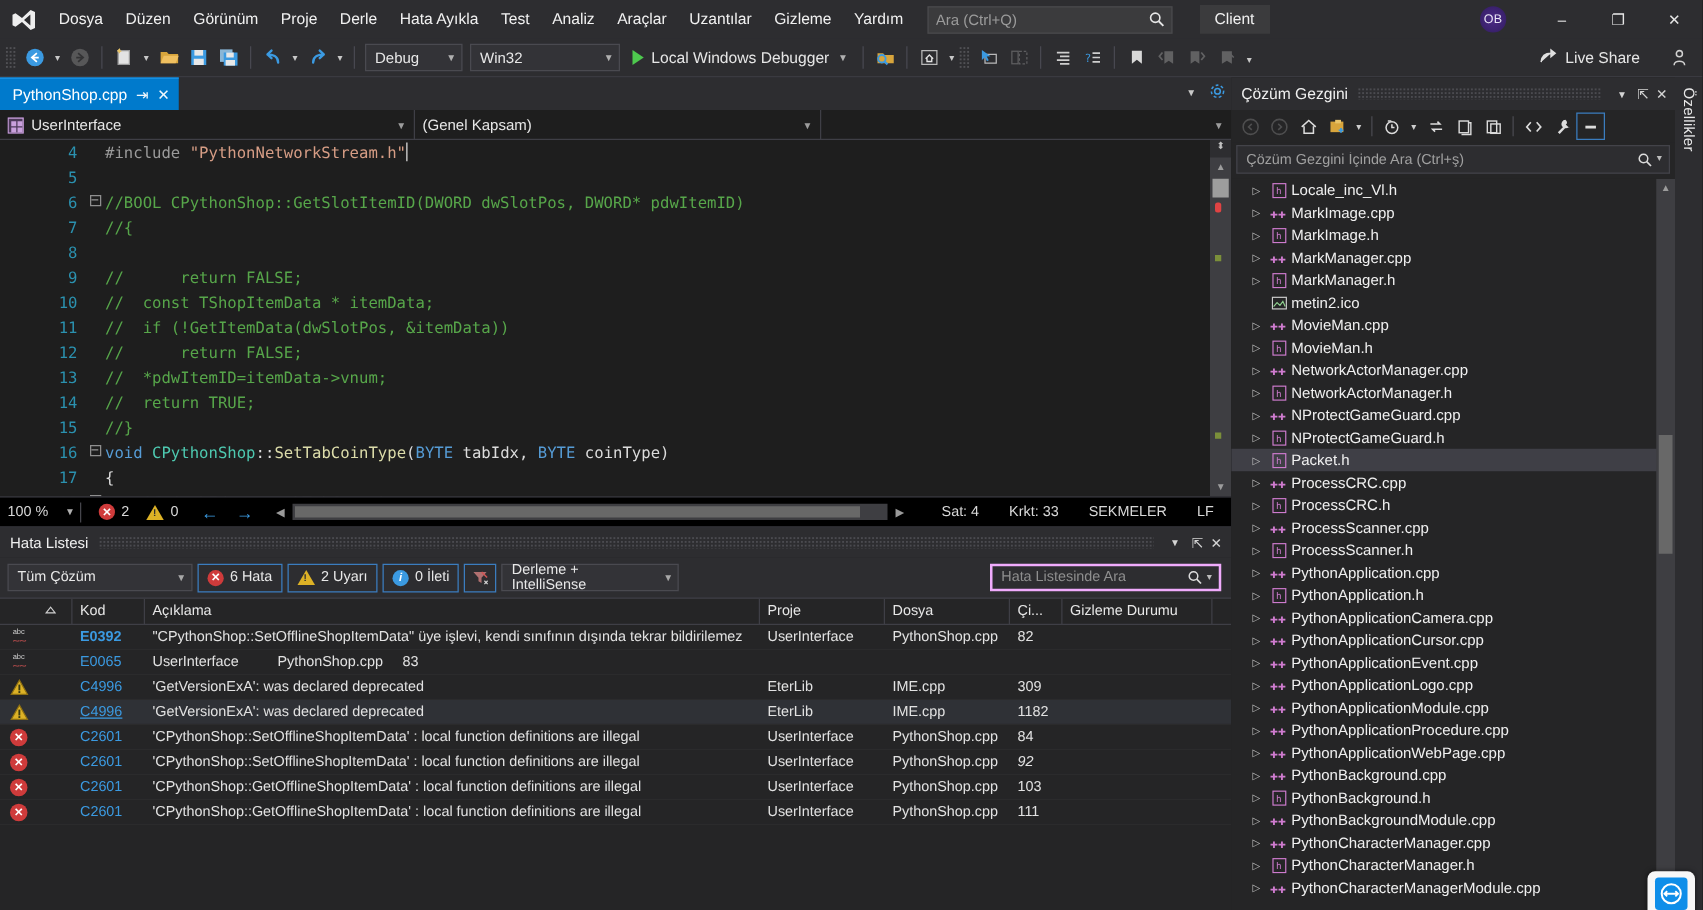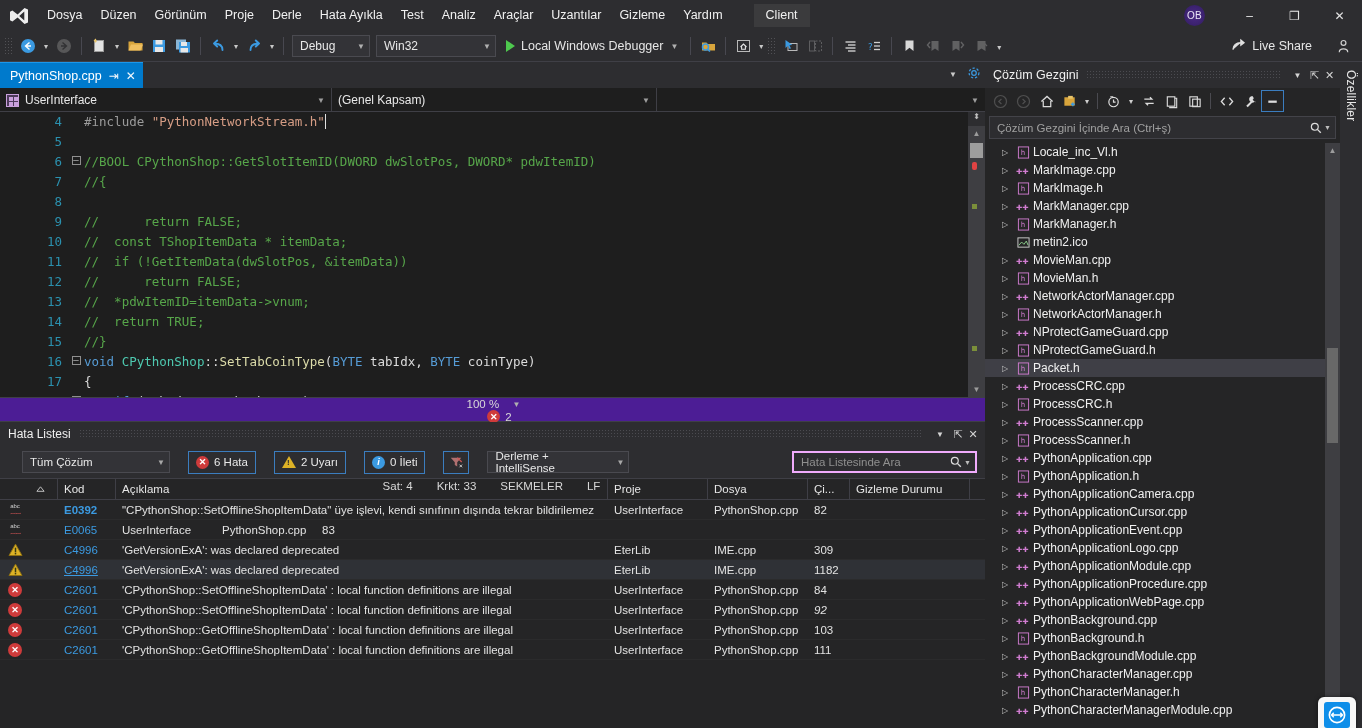--- a/index.html
+++ b/index.html
@@ -122,22 +122,22 @@
   .code-vscroll {
     width: 17px; background: #3e3e42; position: relative; flex: 0 0 17px;
   }
   .cvs-arrow { width: 17px; height: 15px; display: flex; align-items: center; justify-content: center; color: #9c9c9c; font-size: 8px; }
   .cvs-thumb { position: absolute; left: 2px; width: 13px; background: #686868; }
   .cvs-mark { position: absolute; left: 4px; width: 5px; height: 5px; }
   .code-hsplit { position: absolute; right: 0; top: 0; width: 17px; height: 14px; background: #2d2d30; color: #c0c0c0; font-size: 8px; text-align: center; }
 
   
   .editor-status {
-    height: 24px; background: #4c1d95; display: flex; align-items: center; border-top: 1px solid #3f3f46;
-    font-size: 11.5px; color: #d8d8d8; position: relative; flex-direction: column;
+    height: 24px; background: #000000; display: flex; align-items: center; border-top: 1px solid #3f3f46;
+    font-size: 11.5px; color: #d8d8d8; position: relative;
   }
   .zoom-box { width: 64px; display: flex; align-items: center; justify-content: space-between; padding: 0 4px 0 6px; }
   .zoom-box .ca { font-size: 8px; color: #b0b0b0; }
   .es-sep { width: 1px; height: 16px; background: #45454b; }
   .err-pill { display: flex; align-items: center; gap: 5px; margin-left: 14px; }
   .circ-x { width: 13px; height: 13px; border-radius: 50%; background: #cf3b3b; color: #fff; font-size: 9px; display: flex; align-items: center; justify-content: center; font-weight: bold; }
   .tri-w { width: 0; height: 0; border-left: 7px solid transparent; border-right: 7px solid transparent; border-bottom: 12px solid #ddb226; position: relative; }
   .tri-w::after { content: '!'; position: absolute; left: -2px; top: 2px; font-size: 8px; color: #2d2d30; font-weight: bold; }
   .nav-arrow { color: #3b9ae1; font-size: 14px; margin-left: 18px; }
   .hscroll-wrap { flex: 1; display: flex; align-items: center; margin: 0 12px; }
@@ -147,21 +147,21 @@
   .es-right { display: flex; align-items: center; gap: 0; padding-right: 8px; }
   .es-cell { padding: 0 12px; white-space: nowrap; }
 
   
   .err-panel { flex: 1; background: #252526; display: flex; flex-direction: column; border-top: 1px solid #3f3f46; }
   .err-head { height: 24px; display: flex; align-items: center; padding-left: 8px; position: relative; background: #2d2d30; }
   .err-head .ttl { font-size: 12px; color: #f0f0f0; }
   .err-head .dots { flex: 1; height: 10px; margin: 0 8px;
     background-image: radial-gradient(#4b4b50 1px, transparent 1px); background-size: 3px 3px; }
   .err-head .hb { width: 18px; text-align: center; color: #d4d4d4; font-size: 11px; }
-  .err-toolbar { height: 33px; background: #2d2d30; display: flex; align-items: center; padding: 0 22px; gap: 18px; position: relative; border-bottom: 1px solid #3f3f46; }
+  .err-toolbar { height: 33px; background: #2d2d30; display: flex; align-items: center; padding: 0 6px; gap: 4px; position: relative; border-bottom: 1px solid #3f3f46; }
   .et-combo { height: 22px; background: #333337; border: 1px solid #4a4a50; display: flex; align-items: center; justify-content: space-between; padding: 0 4px 0 7px; font-size: 11.5px; color: #e8e8e8; }
   .et-combo .ca { font-size: 8px; color: #a8a8a8; margin-left: 6px; }
   .et-toggle { height: 23px; border: 1px solid #3b7dbf; background: #2d2d30; display: flex; align-items: center; gap: 5px; padding: 0 7px; font-size: 11.5px; color: #e8e8e8; }
   .et-icon-btn { width: 26px; height: 23px; border: 1px solid #3b7dbf; display: flex; align-items: center; justify-content: center; }
   .et-search { position: absolute; right: 8px; width: 185px; height: 22px; background: #2d2d30; border: 2px solid #f0abfc; display: flex; align-items: center; padding: 0 4px 0 7px; }
   .et-search input { background: transparent; border: 0; outline: none; color: #cfcfcf; font-size: 11.5px; width: 100%; font-family: "Liberation Sans", sans-serif; }
   .et-search input::placeholder { color: #8f8f8f; }
   .circ-i { width: 13px; height: 13px; border-radius: 50%; background: #3b9ae1; color: #fff; font-size: 9px; display: flex; align-items: center; justify-content: center; font-weight: bold; font-style: italic; }
 
   .grid-head { height: 21px; background: #252526; display: flex; align-items: center; font-size: 11.5px; color: #e6e6e6; border-bottom: 1px solid #3f3f46; }
@@ -229,20 +229,29 @@
       <div class="menu-item">Proje</div>
       <div class="menu-item">Derle</div>
       <div class="menu-item">Hata Ayıkla</div>
       <div class="menu-item">Test</div>
       <div class="menu-item">Analiz</div>
       <div class="menu-item">Araçlar</div>
       <div class="menu-item">Uzantılar</div>
       <div class="menu-item">Gizleme</div>
       <div class="menu-item">Yardım</div>
     </div>
+    <div class="quick-search">
+      <input placeholder="Ara (Ctrl+Q)" style="">
+      <span class="qs-icon">
+        <svg width="13" height="13" viewBox="0 0 14 14">
+            <circle cx="5.6" cy="5.6" r="4" fill="none" stroke="#e6e6e6" stroke-width="1.4"></circle>
+            <line x1="8.6" y1="8.6" x2="12.6" y2="12.6" stroke="#e6e6e6" stroke-width="1.6"></line>
+          </svg>
+      </span>
+    </div>
     <div class="client-chip">Client</div>
     <div class="title-right">
       <div class="avatar">OB</div>
       <div class="wbtn">–</div>
       <div class="wbtn">❐</div>
       <div class="wbtn close">✕</div>
     </div>
   </div>
 
   <div class="toolbar">

